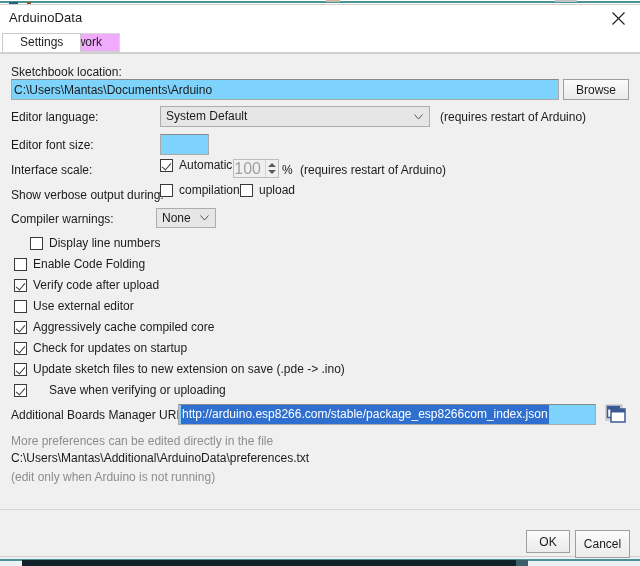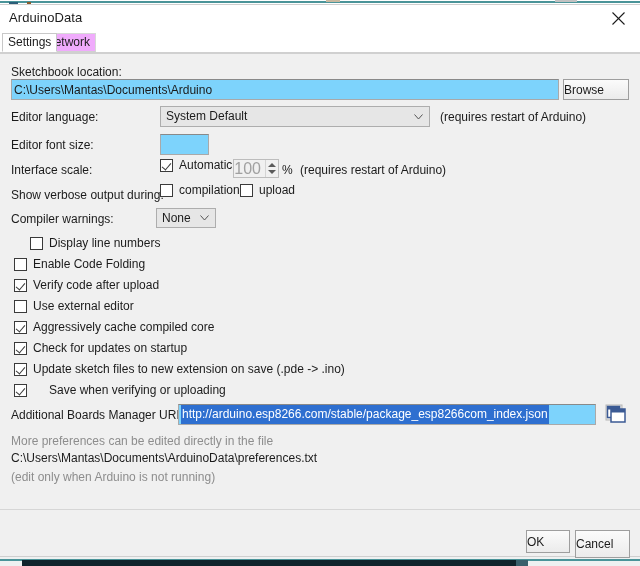--- a/index.html
+++ b/index.html
@@ -127,21 +127,21 @@
     background: #ffffff;
     border-bottom: 1px solid #d0d0d0;
   }
   .tab {
     position: absolute;
     top: 1px;
     height: 19px;
     box-sizing: border-box;
     font-size: 12px;
     line-height: 17px;
-    padding: 0 5px;
+    padding: 0 17px;
     color: #1b1b1b;
     cursor: default;
   }
   .tab.active {
     left: 2px;
     background: #ffffff;
     border: 1px solid #c8c8c8;
     border-bottom: 1px solid #ffffff;
     z-index: 3;
   }
@@ -187,21 +187,21 @@
   }
 
   .btn {
     position: absolute;
     box-sizing: border-box;
     background: linear-gradient(#fbfbfb, #ebebeb);
     border: 1px solid #9e9e9e;
     font-family: "Liberation Sans", sans-serif;
     font-size: 12px;
     color: #1b1b1b;
-    text-align: left;
+    text-align: center;
     cursor: default;
     padding: 0;
   }
 
   
   .combo {
     position: absolute;
     box-sizing: border-box;
     background: #e6e6e6;
     border: 1px solid #adadad;
@@ -452,21 +452,21 @@
         <svg width="22" height="21" viewBox="0 0 22 21">
           <rect x="1" y="1" width="16" height="15" fill="#e8e8e8" stroke="#b5b5b5" stroke-width="1"></rect>
           <rect x="2.5" y="2.5" width="12" height="11" fill="#ffffff" stroke="#3b5a94" stroke-width="1.5"></rect>
           <rect x="2.5" y="2.5" width="12" height="3" fill="#3b5a94"></rect>
           <rect x="6" y="5" width="14" height="13" fill="#ffffff" stroke="#3b5a94" stroke-width="1.5"></rect>
           <rect x="6" y="5" width="14" height="3.5" fill="#3b5a94"></rect>
         </svg>
       </div>
 
       <div class="lbl muted" style="left:11px; top:380px;">More preferences can be edited directly in the file</div>
-      <div class="lbl" style="left:11px; top:397px;">C:\Users\Mantas\Documents\ArduinoData\preferences.txt</div>
+      <div class="lbl" style="left:11px; top:397px;">C:\Users\Mantas\Additional\ArduinoData\preferences.txt</div>
       <div class="lbl muted" style="left:11px; top:416px;">(edit only when Arduino is not running)</div>
 
     </div>
 
     <div class="footer">
       <div class="sep"></div>
       <button class="btn" style="left:526px; top:21px; width:44px; height:23px;">OK</button>
       <button class="btn" style="left:575px; top:21px; width:55px; height:28px;">Cancel</button>
     </div>
 

